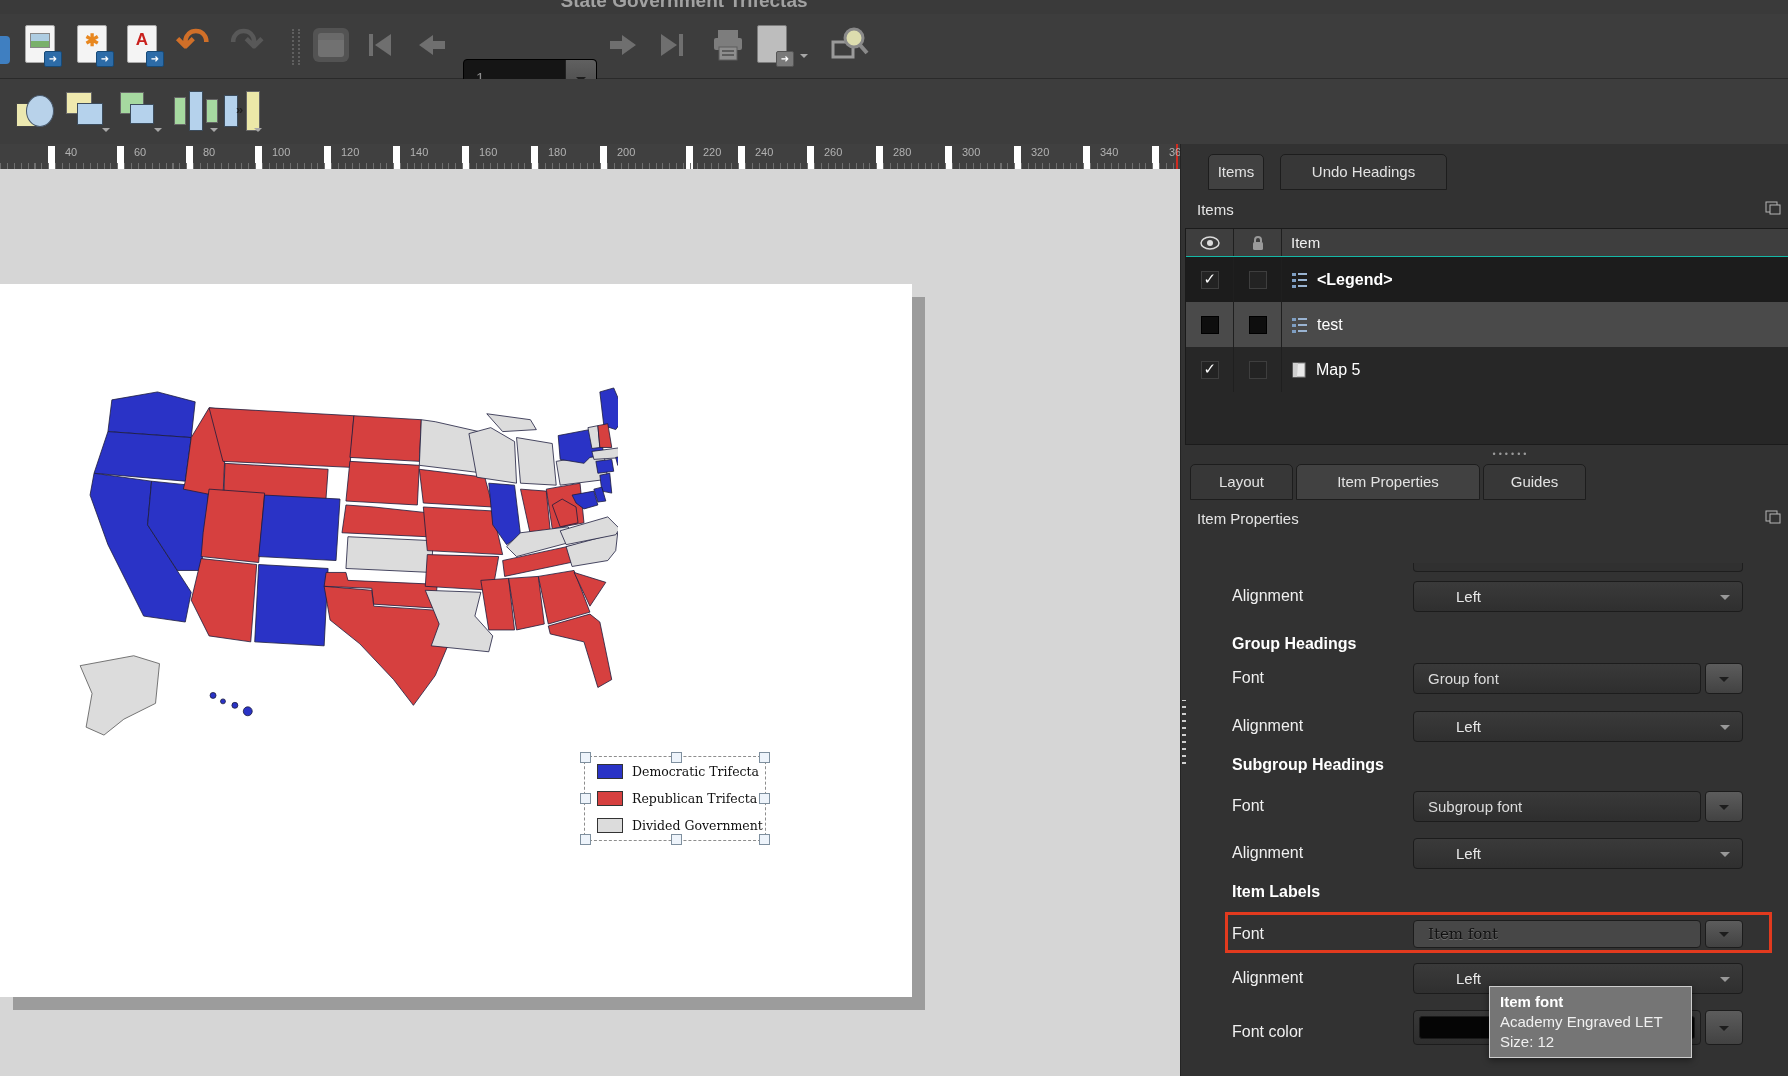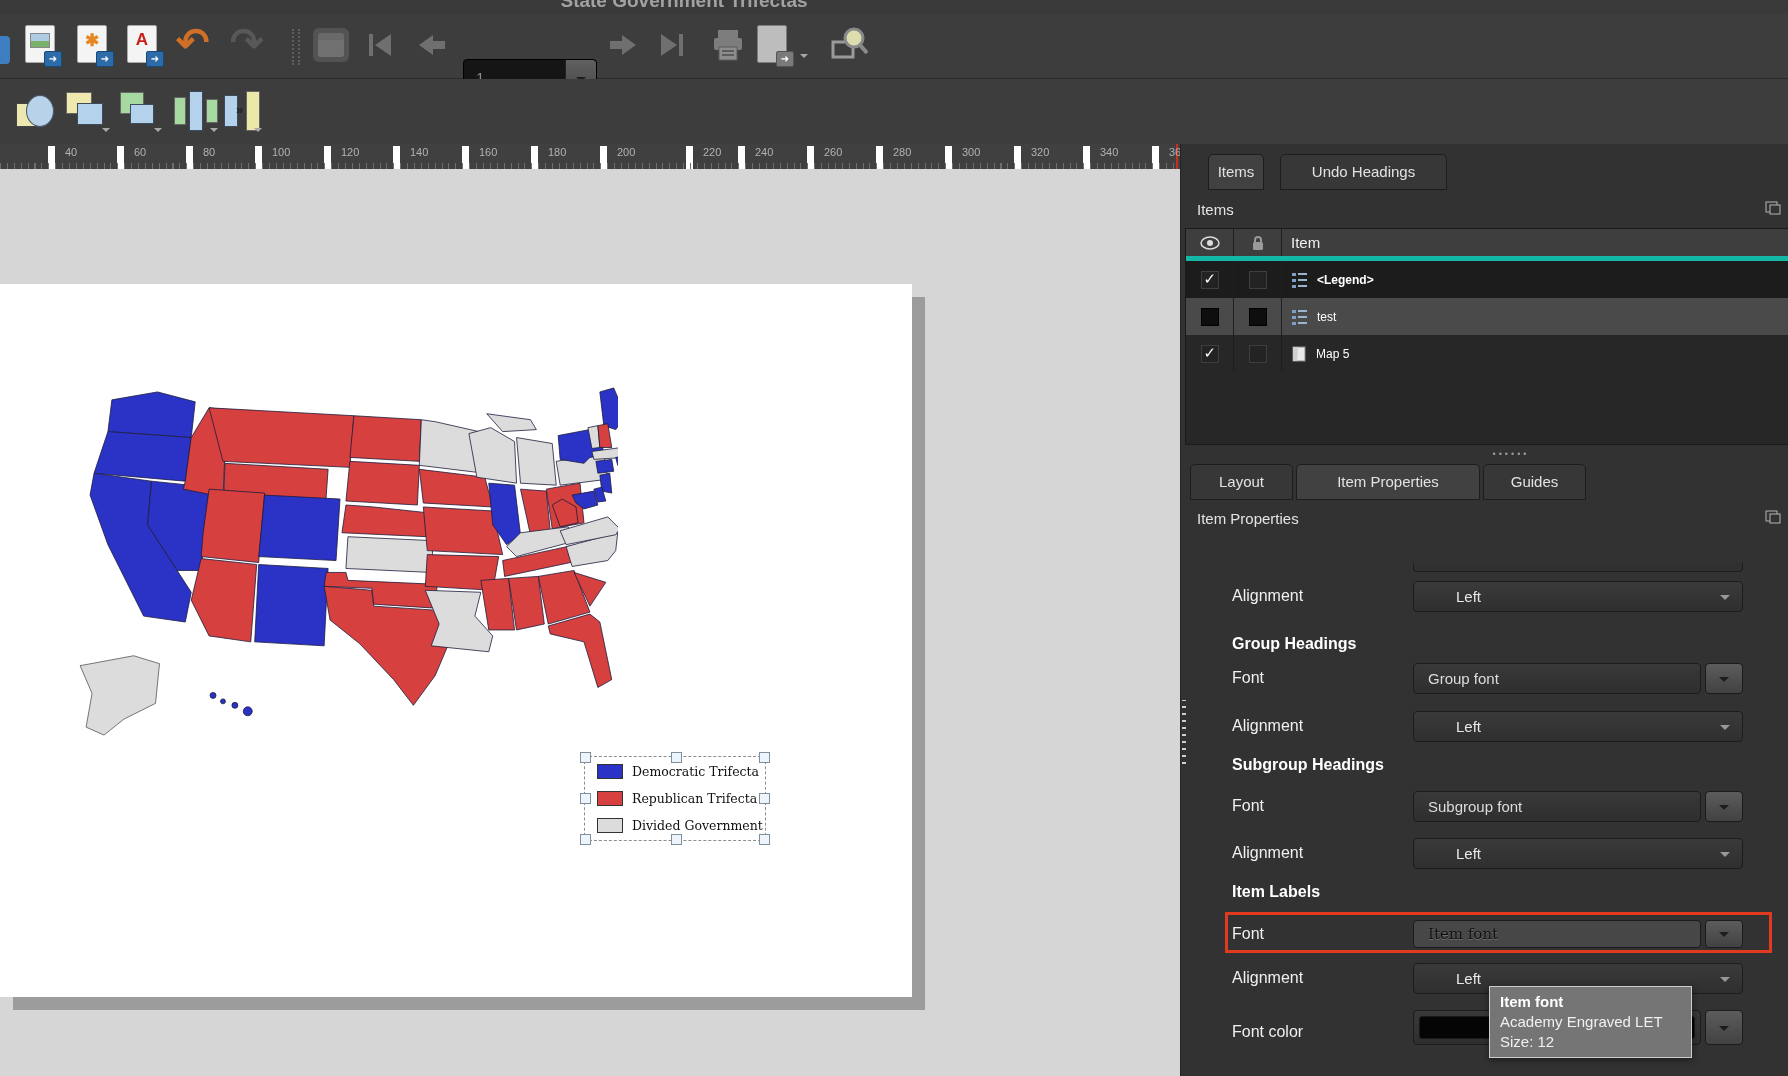--- a/index.html
+++ b/index.html
@@ -57,22 +57,22 @@
 
   
   .rpanel{position:absolute;left:1180px;top:144px;width:608px;height:932px;background:#323232;border-left:1px solid #242424;overflow:hidden;}
   .tab{position:absolute;height:36px;background:#373737;border:1px solid #1d1d1d;border-radius:5px 5px 0 0;
     color:#e2e2e2;font-size:15px;text-align:center;line-height:34px;box-sizing:border-box;}
   .tab.active{background:#414141;z-index:2;}
   .panel-label{position:absolute;left:16px;color:#e4e4e4;font-size:15px;}
   .dock-ic{position:absolute;right:8px;width:16px;height:14px;}
 
   .items-table{position:absolute;left:4px;right:0;top:84px;height:217px;background:#272727;border:1px solid #1b1b1b;box-sizing:border-box;}
-  .it-header{height:27px;background:#3e3e3e;border-bottom:5px solid #14b8a6;display:flex;align-items:center;color:#f0f0f0;font-size:15px;}
-  .it-row{height:37px;display:flex;align-items:flex-end;color:#fff;font-size:12px;}
+  .it-header{height:27px;background:#3e3e3e;border-bottom:1px solid #14b8a6;display:flex;align-items:center;color:#f0f0f0;font-size:15px;}
+  .it-row{height:45px;display:flex;align-items:flex-end;color:#fff;font-size:16px;}
   .col-a{width:48px;display:flex;justify-content:center;align-items:center;border-right:1px solid #1f1f1f;height:100%;box-sizing:border-box;}
   .col-b{width:48px;display:flex;justify-content:center;align-items:center;border-right:1px solid #1f1f1f;height:100%;box-sizing:border-box;}
   .col-c{flex:1;display:flex;align-items:center;gap:9px;padding-left:9px;height:100%;}
   .cb{width:18px;height:18px;background:#232323;border:1px solid #3e3e3e;position:relative;box-sizing:border-box;}
   .cb.checked::after{content:"✓";color:#fff;font-size:15px;position:absolute;left:2px;top:-2px;}
   .cb.dark{background:#0e0e0e;border-color:#000;}
   .row-sel{background:#4a4a4a;}
   .row-dark{background:#1c1c1c;}
   .bold{font-weight:bold;}
 

